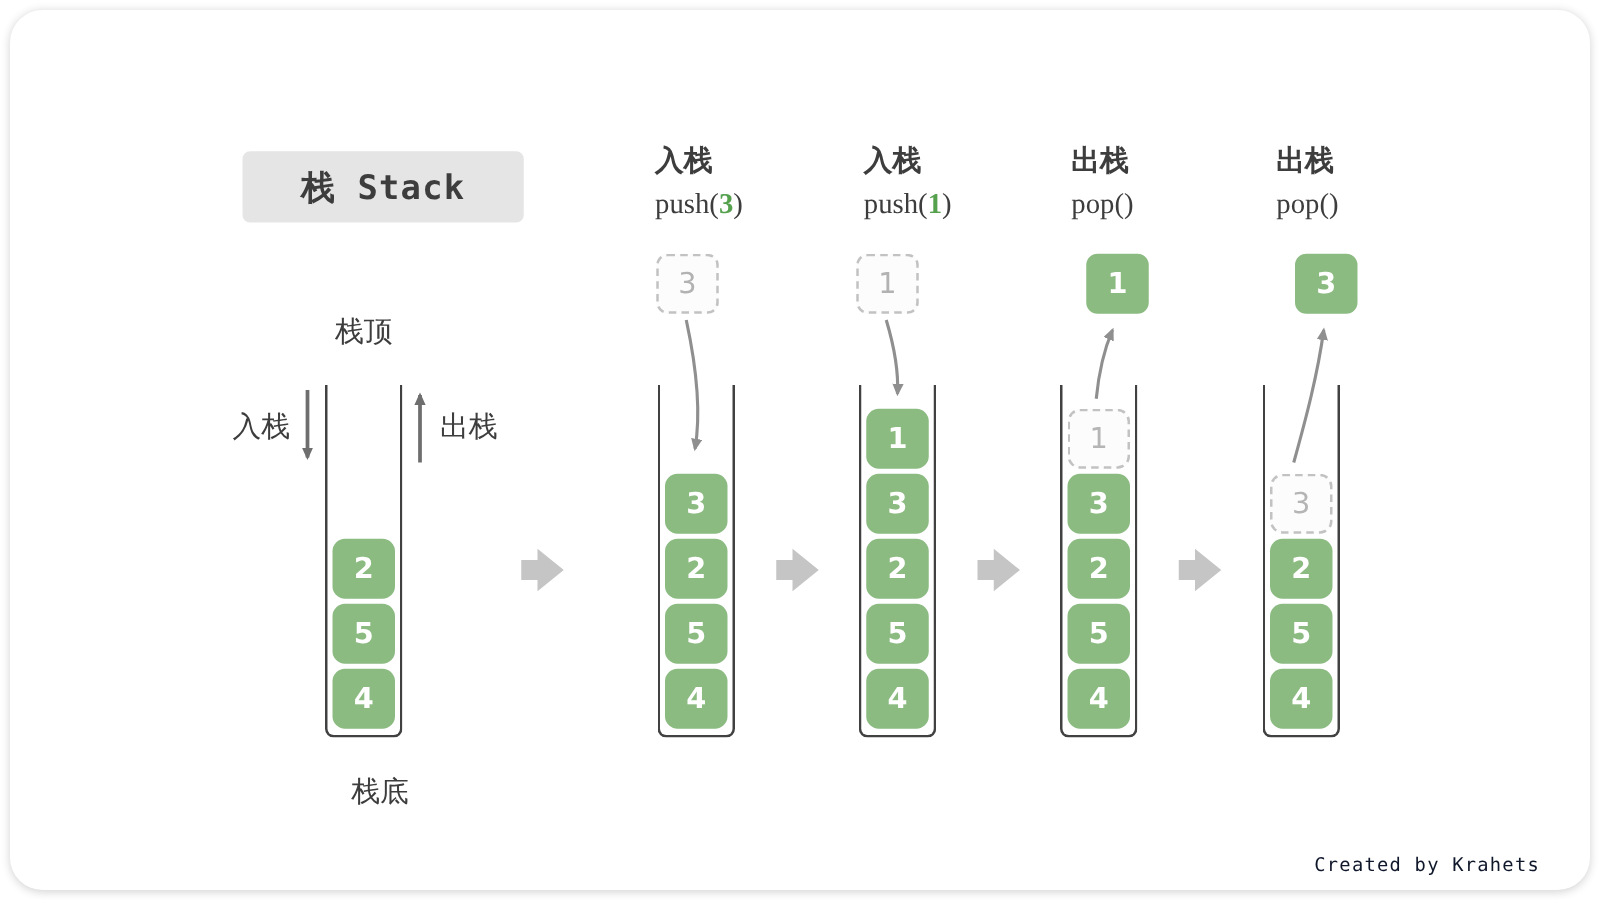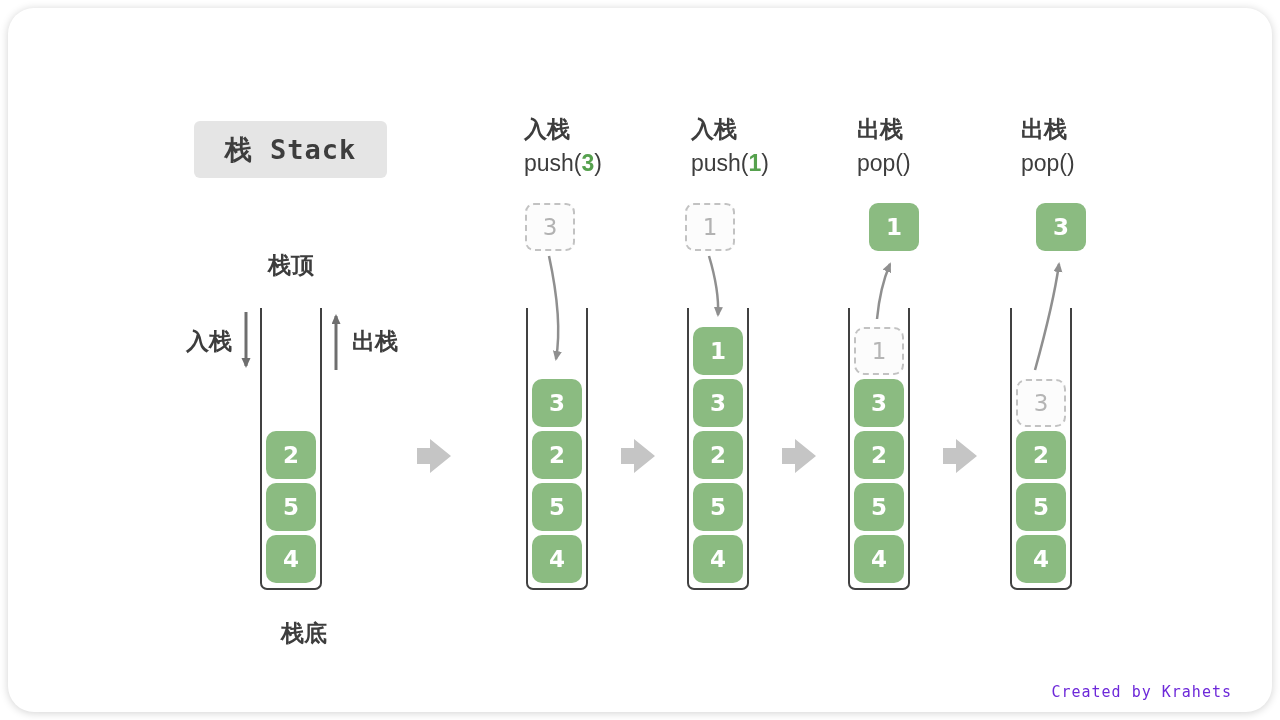--- a/index.html
+++ b/index.html
@@ -7,31 +7,31 @@
     width:1280px;height:720px;overflow:hidden;background:#ffffff;
     font-family:"DejaVu Sans",sans-serif;position:relative;
   }
   .card{
     position:absolute;left:8px;top:8px;width:1264px;height:704px;
     background:#ffffff;border-radius:26px;
     box-shadow:0 1px 8px rgba(0,0,0,0.18);
   }
   
   .title-box{
-    position:absolute;left:186px;top:113px;width:193px;height:57px;
+    position:absolute;left:186px;top:113px;width:225px;height:57px;
     background:#e5e5e5;border-radius:6px;
     display:flex;align-items:center;justify-content:center;
     font-family:"DejaVu Sans Mono","DejaVu Sans",monospace;
     font-size:27px;font-weight:600;color:#3d3d3d;letter-spacing:1px;
   }
   
   .op{position:absolute;top:106px;}
   .op-cn{font-size:23px;font-weight:bold;color:#3d3d3d;line-height:30px;}
   .op-code{
-    font-family:Liberation Sans, sans-serif;
+    font-family:Liberation Serif, serif;
     font-size:23px;color:#3d3d3d;line-height:34px;margin-top:2px;
   }
   .op-code .arg{color:#56a14e;font-weight:bold;}
   
   .float{
     position:absolute;top:195px;width:50px;height:48px;border-radius:9px;
     display:flex;align-items:center;justify-content:center;
     font-size:23px;box-sizing:border-box;
   }
   .float.dashed{border:2px dashed #c2c2c2;background:#fcfcfc;color:#b2b2b2;}
@@ -48,28 +48,28 @@
     height:48px;flex:none;background:#8bbb81;border-radius:10px;
     color:#ffffff;font-size:23px;font-weight:bold;
     display:flex;align-items:center;justify-content:center;
   }
   .blk.ghost{
     background:#fcfcfc;border:2px dashed #c2c2c2;box-sizing:border-box;
     color:#b5b5b5;font-weight:normal;
   }
   
   .lbl{
-    position:absolute;font-size:23px;font-weight:bold;color:#3d3d3d;
+    position:absolute;font-size:23px;font-weight:normal;color:#3d3d3d;
     white-space:nowrap;
   }
   .overlay{position:absolute;left:0;top:0;pointer-events:none;}
   .footer{
     position:absolute;top:675px;right:40px;
     font-family:"DejaVu Sans Mono","DejaVu Sans",monospace;
-    font-size:15px;color:#6d28d9;letter-spacing:1px;
+    font-size:15px;color:#0f172a;letter-spacing:1px;
   }
 </style>
 </head>
 <body>
 
 <div class="card">
 
   <div class="title-box">
     <span>栈 Stack</span>
   </div>

